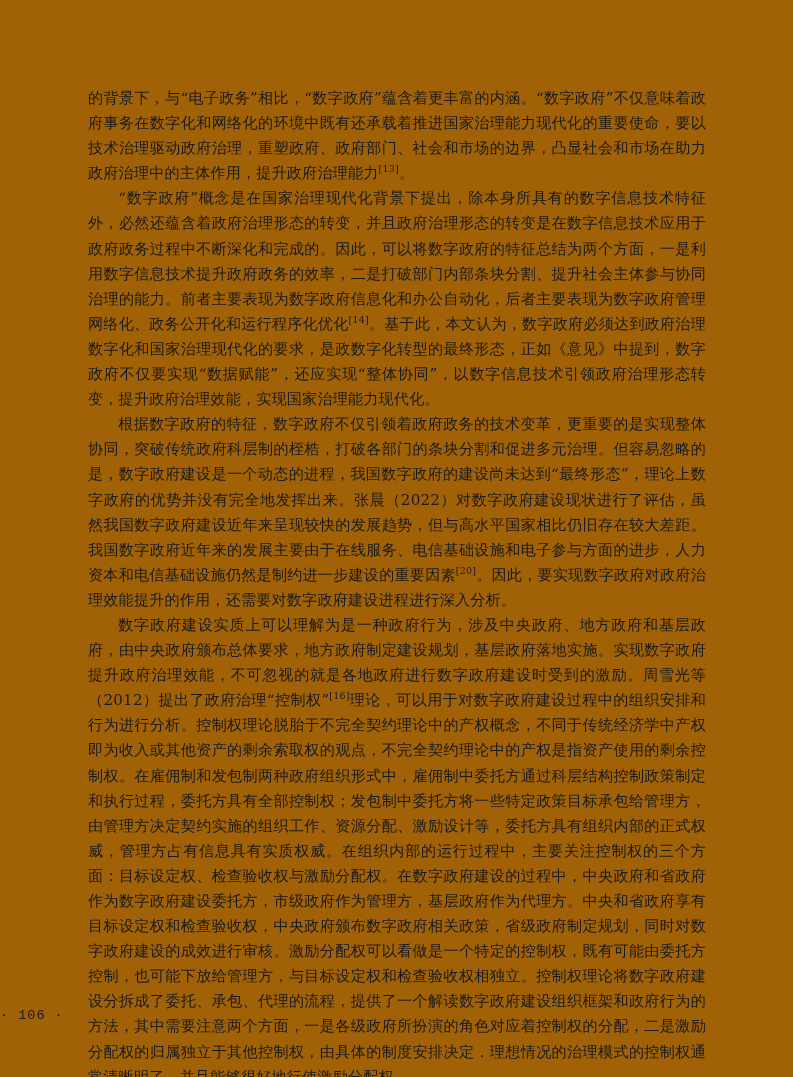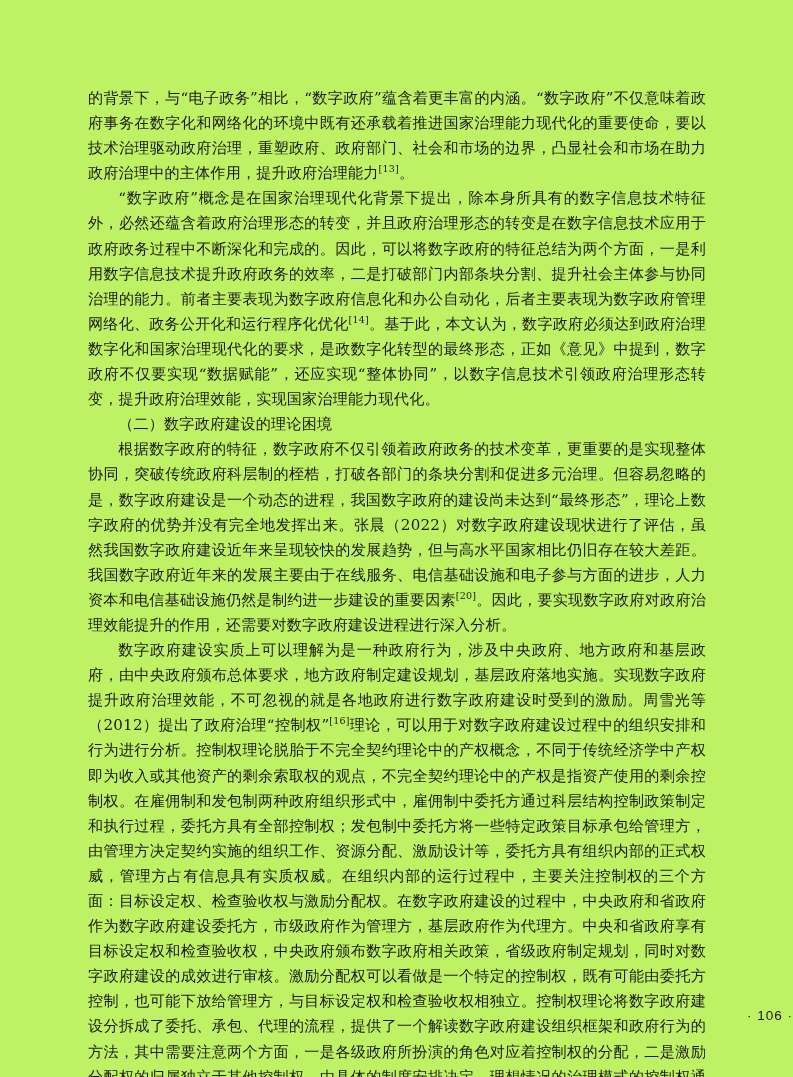--- a/index.html
+++ b/index.html
@@ -9,21 +9,21 @@
   }
   body {
     font-family: "DejaVu Serif", "Liberation Serif", serif;
     color: #1a1a1a;
   }
   .page {
     position: relative;
     width: 793px;
     height: 1077px;
     margin: 0 auto;
-    background: #bef264;
+    background: #a16207;
     overflow: hidden;
   }
   .content {
     position: absolute;
     left: 88px;
     top: 86px;
     width: 618px;
   }
   p.para {
     margin: 0;
@@ -40,32 +40,31 @@
   sup.ref {
     font-size: 9.5px;
     vertical-align: super;
     line-height: 0;
   }
   .footer {
     position: absolute;
     left: 0;
     top: 1008px;
     width: 793px;
-    text-align: right;
+    text-align: left;
     font-size: 13.5px;
     letter-spacing: 1px;
-    font-family: Liberation Sans, sans-serif;
+    font-family: Liberation Mono, monospace;
     color: #1a1a1a;
   }
 </style>
 </head>
 <body>
 
 <div class="page">
   <div class="content">
     <p class="para" id="para-1">的背景下，与“电子政务”相比，“数字政府”蕴含着更丰富的内涵。“数字政府”不仅意味着政府事务在数字化和网络化的环境中既有还承载着推进国家治理能力现代化的重要使命，要以技术治理驱动政府治理，重塑政府、政府部门、社会和市场的边界，凸显社会和市场在助力政府治理中的主体作用，提升政府治理能力<sup class="ref">[13]</sup>。</p>
     <p class="para indent" id="para-2">“数字政府”概念是在国家治理现代化背景下提出，除本身所具有的数字信息技术特征外，必然还蕴含着政府治理形态的转变，并且政府治理形态的转变是在数字信息技术应用于政府政务过程中不断深化和完成的。因此，可以将数字政府的特征总结为两个方面，一是利用数字信息技术提升政府政务的效率，二是打破部门内部条块分割、提升社会主体参与协同治理的能力。前者主要表现为数字政府信息化和办公自动化，后者主要表现为数字政府管理网络化、政务公开化和运行程序化优化<sup class="ref">[14]</sup>。基于此，本文认为，数字政府必须达到政府治理数字化和国家治理现代化的要求，是政数字化转型的最终形态，正如《意见》中提到，数字政府不仅要实现“数据赋能”，还应实现“整体协同”，以数字信息技术引领政府治理形态转变，提升政府治理效能，实现国家治理能力现代化。</p>
-    <p class="para indent" id="para-3">（二）数字政府建设的理论困境</p>
     <p class="para indent" id="para-4">根据数字政府的特征，数字政府不仅引领着政府政务的技术变革，更重要的是实现整体协同，突破传统政府科层制的桎梏，打破各部门的条块分割和促进多元治理。但容易忽略的是，数字政府建设是一个动态的进程，我国数字政府的建设尚未达到“最终形态”，理论上数字政府的优势并没有完全地发挥出来。张晨（2022）对数字政府建设现状进行了评估，虽然我国数字政府建设近年来呈现较快的发展趋势，但与高水平国家相比仍旧存在较大差距。我国数字政府近年来的发展主要由于在线服务、电信基础设施和电子参与方面的进步，人力资本和电信基础设施仍然是制约进一步建设的重要因素<sup class="ref">[20]</sup>。因此，要实现数字政府对政府治理效能提升的作用，还需要对数字政府建设进程进行深入分析。</p>
     <p class="para indent" id="para-5">数字政府建设实质上可以理解为是一种政府行为，涉及中央政府、地方政府和基层政府，由中央政府颁布总体要求，地方政府制定建设规划，基层政府落地实施。实现数字政府提升政府治理效能，不可忽视的就是各地政府进行数字政府建设时受到的激励。周雪光等（2012）提出了政府治理“控制权”<sup class="ref">[16]</sup>理论，可以用于对数字政府建设过程中的组织安排和行为进行分析。控制权理论脱胎于不完全契约理论中的产权概念，不同于传统经济学中产权即为收入或其他资产的剩余索取权的观点，不完全契约理论中的产权是指资产使用的剩余控制权。在雇佣制和发包制两种政府组织形式中，雇佣制中委托方通过科层结构控制政策制定和执行过程，委托方具有全部控制权；发包制中委托方将一些特定政策目标承包给管理方，由管理方决定契约实施的组织工作、资源分配、激励设计等，委托方具有组织内部的正式权威，管理方占有信息具有实质权威。在组织内部的运行过程中，主要关注控制权的三个方面：目标设定权、检查验收权与激励分配权。在数字政府建设的过程中，中央政府和省政府作为数字政府建设委托方，市级政府作为管理方，基层政府作为代理方。中央和省政府享有目标设定权和检查验收权，中央政府颁布数字政府相关政策，省级政府制定规划，同时对数字政府建设的成效进行审核。激励分配权可以看做是一个特定的控制权，既有可能由委托方控制，也可能下放给管理方，与目标设定权和检查验收权相独立。控制权理论将数字政府建设分拆成了委托、承包、代理的流程，提供了一个解读数字政府建设组织框架和政府行为的方法，其中需要注意两个方面，一是各级政府所扮演的角色对应着控制权的分配，二是激励分配权的归属独立于其他控制权，由具体的制度安排决定．理想情况的治理模式的控制权通常清晰明了，并且能够很好地行使激励分配权，</p>
   </div>
   <div class="footer">· 106 ·</div>
 </div>
 
 </body></html>

